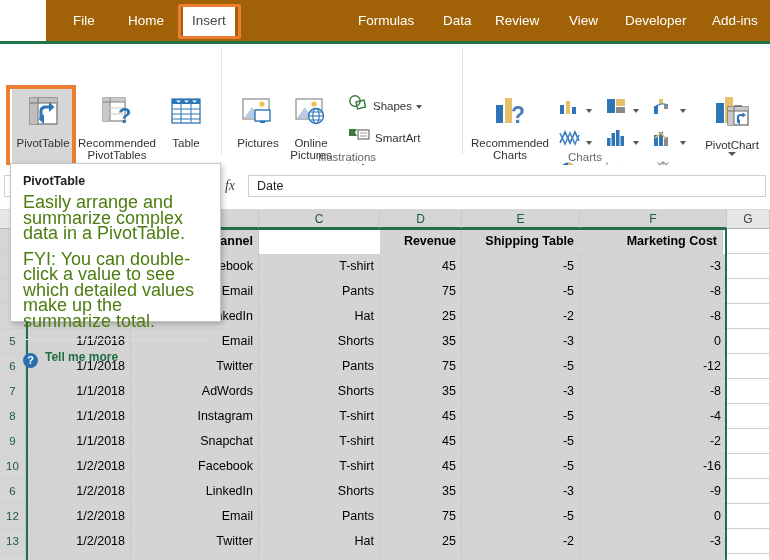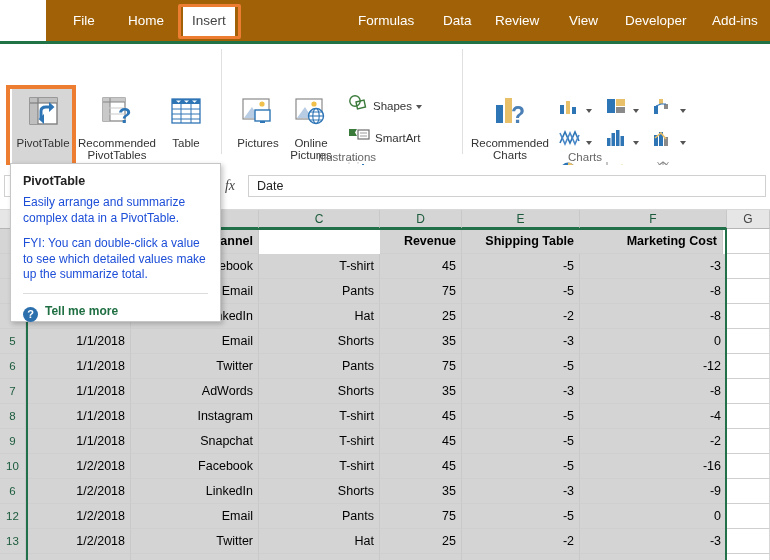--- a/index.html
+++ b/index.html
@@ -156,21 +156,21 @@
   }
 
   
   .tip{
     position:absolute;left:10px;top:163px;width:211px;height:159px;
     background:#ffffff;border:1px solid #c6c6c6;
     box-shadow:2px 2px 5px rgba(0,0,0,0.22);
     box-sizing:border-box;padding:10px 12px 0 12px;
   }
   .tip-title{font-size:12.5px;font-weight:bold;color:#222;margin:0 0 7px 0;}
-  .tip-body{font-size:12px;color:#1d4ed8;line-height:15.5px;margin:0 0 10px 0;}
+  .tip-body{font-size:18px;color:#4d7c0f;line-height:15.5px;margin:0 0 10px 0;}
   .tip-hr{height:1px;background:#dcdcdc;margin:0 0 7px 0;}
   .tip-link{
     font-size:12px;color:#1f6f43;font-weight:bold;
   }
   .tip-qmark{
     display:inline-block;width:15px;height:15px;border-radius:50%;
     background:#2c6fad;color:#fff;font-size:11px;font-weight:bold;
     text-align:center;line-height:15px;vertical-align:-3px;margin-right:7px;
     font-family:"Liberation Sans",sans-serif;
   }
@@ -423,20 +423,39 @@
           <path d="M3 9 L9 4 L14 10" fill="none" stroke="#e8c069" stroke-width="1.6"></path>
         </svg><span class="caret"></span>
     </div>
     <div class="chartbtn" style="left:652px;top:120px;">
       <svg width="24" height="18" viewBox="0 0 24 18">
           <path d="M11 1 L20 8 L16.5 16 L5.5 16 L2 8 Z" fill="none" stroke="#8a8a8a" stroke-width="1.1"></path>
           <path d="M11 1 L11 16 M2 8 L20 8 M5.5 16 L16.5 1 M16.5 16 L5.5 1" stroke="#8a8a8a" stroke-width="0.9"></path>
         </svg><span class="caret"></span>
     </div>
 
+    <div class="bigbtn" style="left:700px;top:52px;width:64px;">
+      <span class="ico">
+        <svg width="44" height="40" viewBox="0 0 44 40">
+          <rect x="6" y="10" width="8" height="20" fill="#2e75b6"></rect>
+          <rect x="15" y="4" width="8" height="26" fill="#e8c069"></rect>
+          <rect x="24" y="12" width="8" height="18" fill="#8a8a8a"></rect>
+          <rect x="18" y="14" width="20" height="18" fill="#ffffff" stroke="#6e6e6e" stroke-width="1.3"></rect>
+          <rect x="18" y="14" width="6" height="18" fill="#c9c9c9"></rect>
+          <rect x="18" y="14" width="20" height="4" fill="#c9c9c9"></rect>
+          <line x1="24" y1="14" x2="24" y2="32" stroke="#6e6e6e" stroke-width="1"></line>
+          <line x1="18" y1="18" x2="38" y2="18" stroke="#6e6e6e" stroke-width="1"></line>
+          <path d="M28 29 L28 24 Q28 22 31 22 L34 22" fill="none" stroke="#2e75b6" stroke-width="2"></path>
+          <path d="M32.5 19.5 L36 22 L32.5 24.5 Z" fill="#2e75b6"></path>
+          <path d="M30 26.5 L26.5 29 L30 31.5 Z" fill="#2e75b6"></path>
+        </svg>
+      </span>
+      <span class="lbl">PivotChart</span>
+      <span class="caret-c"></span>
+    </div>
 
     <div class="grp-label" style="left:470px;width:230px;">Charts</div>
     <div class="dlg-launch" style="left:753px;top:148px;">
       <svg width="9" height="9" viewBox="0 0 9 9">
           <path d="M0.5 0.5 L0.5 8.5 L8.5 8.5" fill="none" stroke="#777" stroke-width="1"></path>
           <path d="M3 3 L7.5 3 L7.5 7.5" fill="none" stroke="#777" stroke-width="1"></path>
           <path d="M7 3.5 L3.5 7" stroke="#777" stroke-width="1"></path>
         </svg>
     </div>
   </div>

